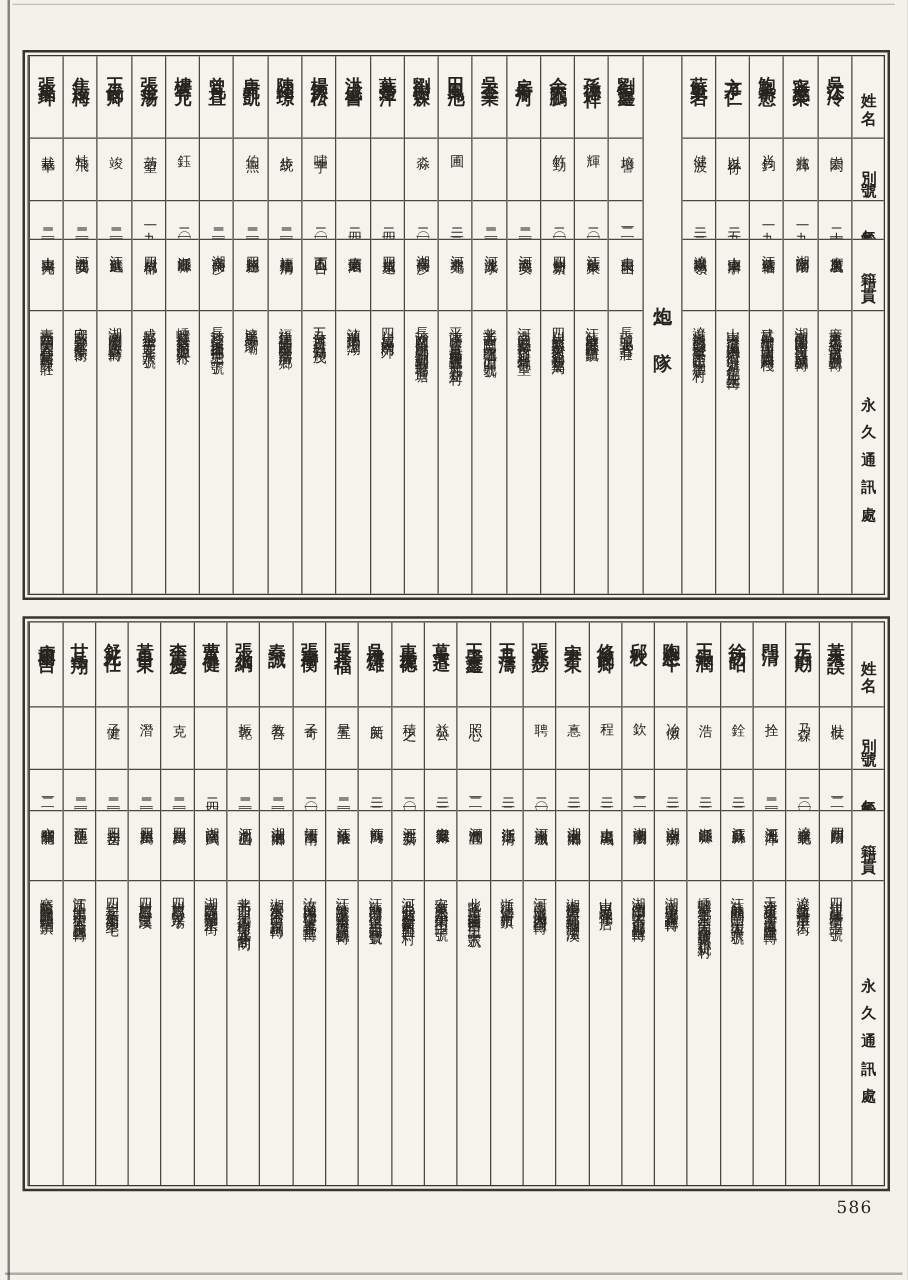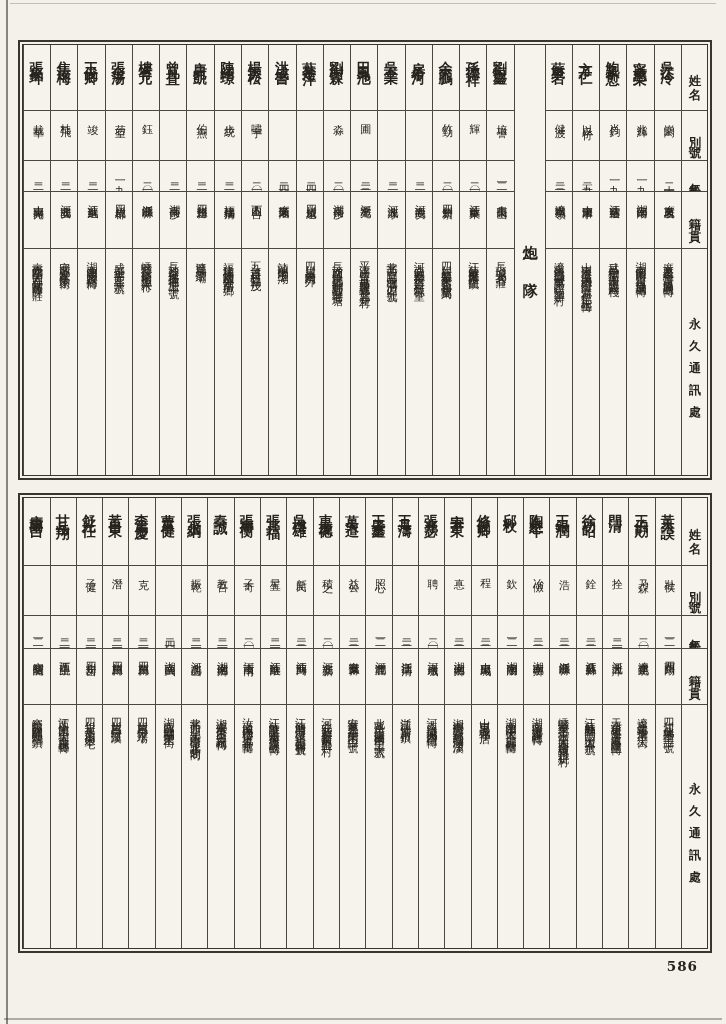--- a/index.html
+++ b/index.html
@@ -83,21 +83,20 @@
   .col.labels .address span { font-size:12px; letter-spacing:22px; padding:0; line-height:normal; }
   .col.labels .cell.address { align-items:center; display:flex; justify-content:center; }
 
   .col.divider span { font-size:15px; font-weight:bold; letter-spacing:18px; }
 
   .page-number {
     position:absolute;
     top:958px; right:28px;
     font-size:13.5px; color:#26231e;
     letter-spacing:1px;
-    font-weight:bold;
   }
 </style>
 </head>
 <body>
 
 <div class="page">
 
   <div class="scan-edge left"></div>
   <div class="scan-edge bottom"></div>
   <div class="scan-edge top"></div>

